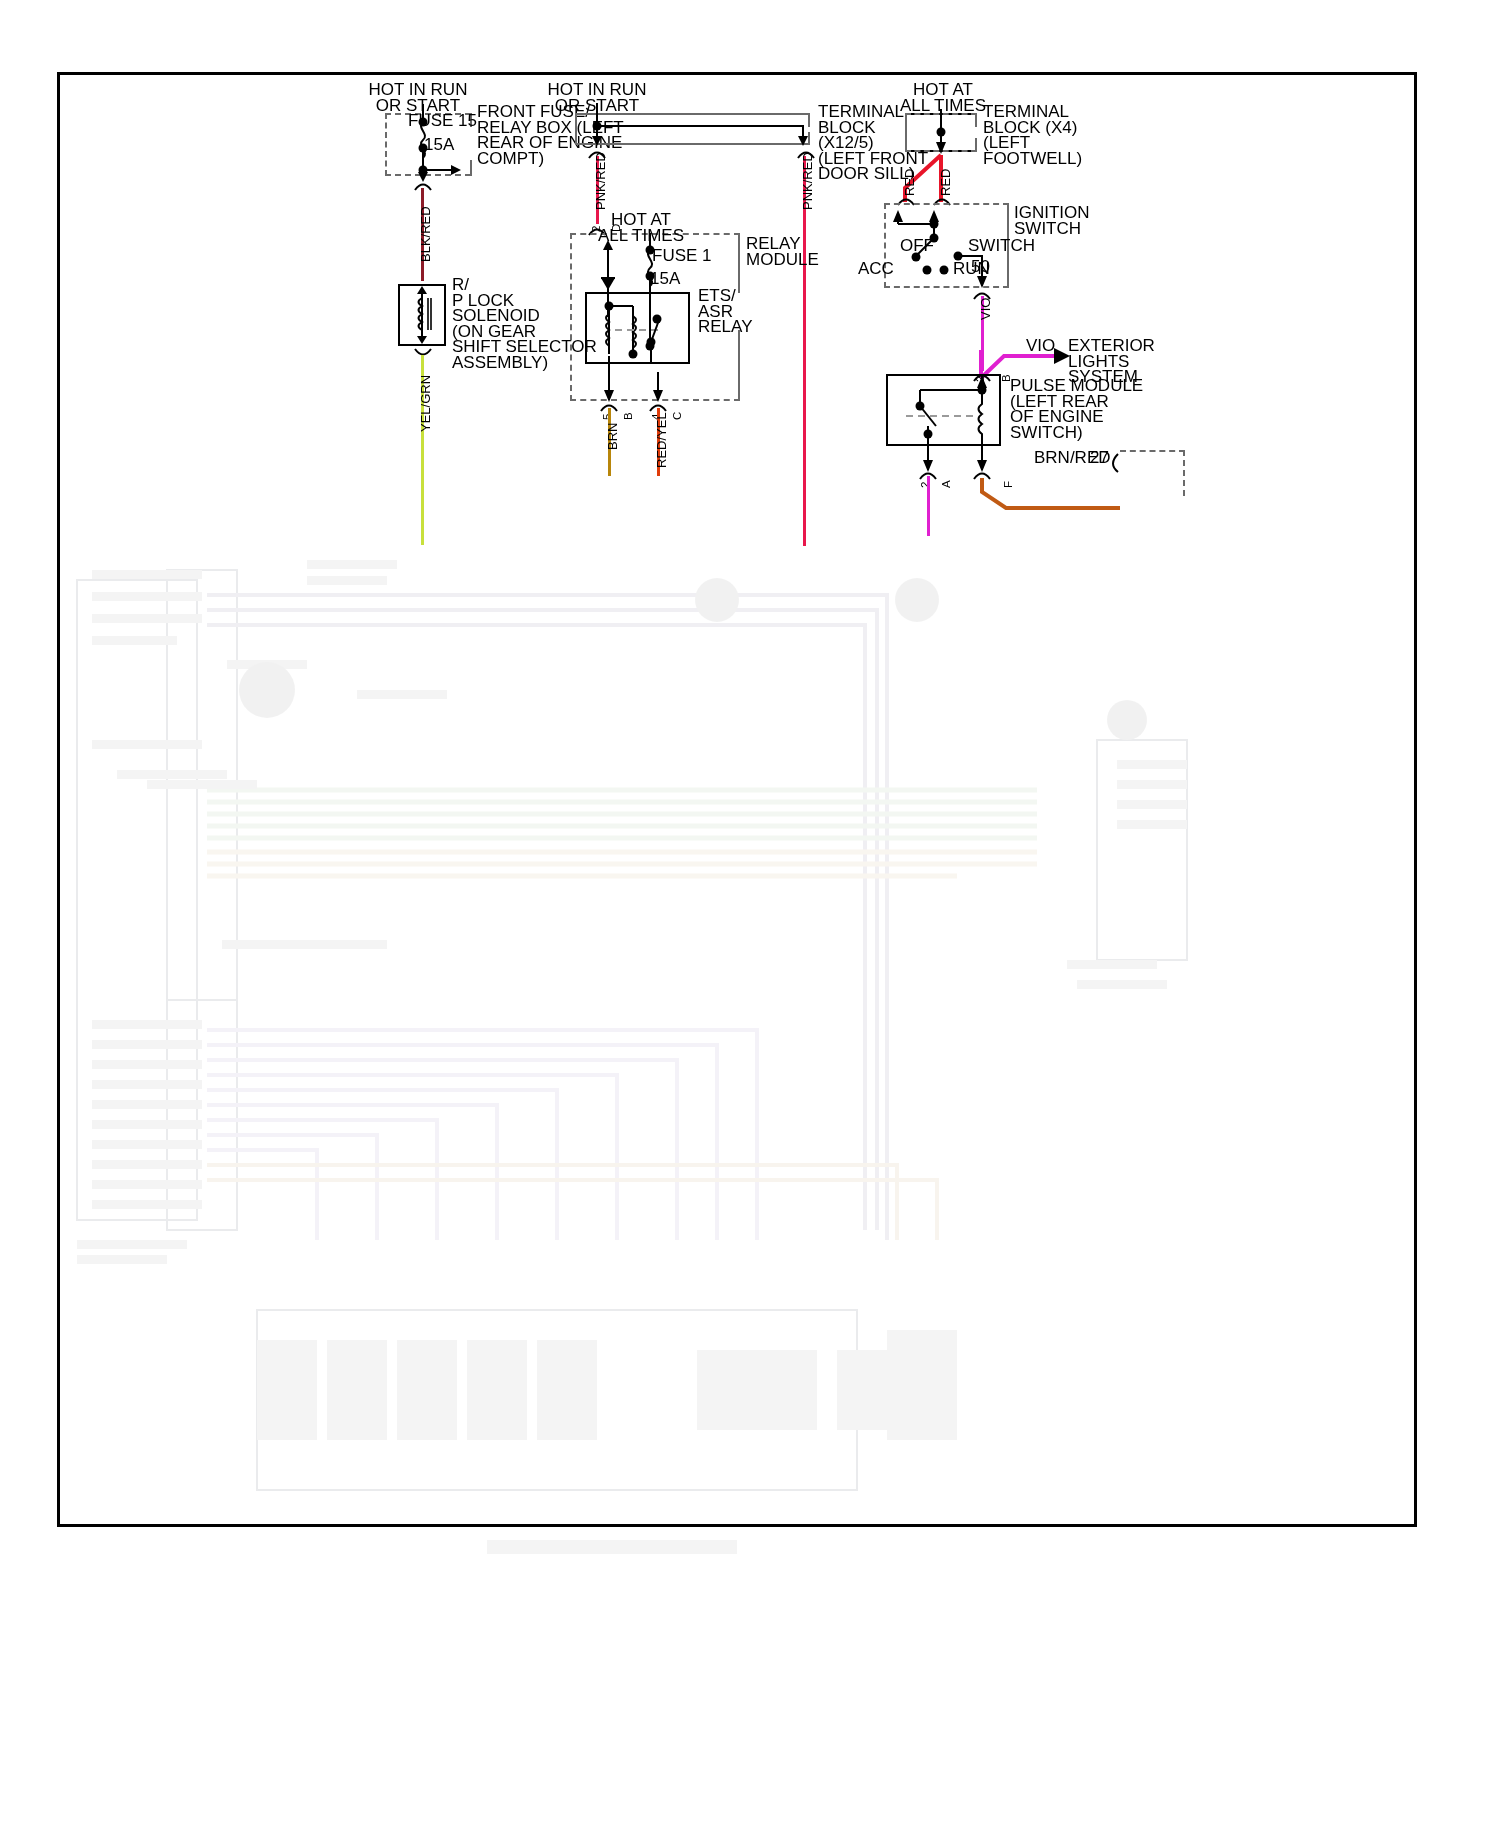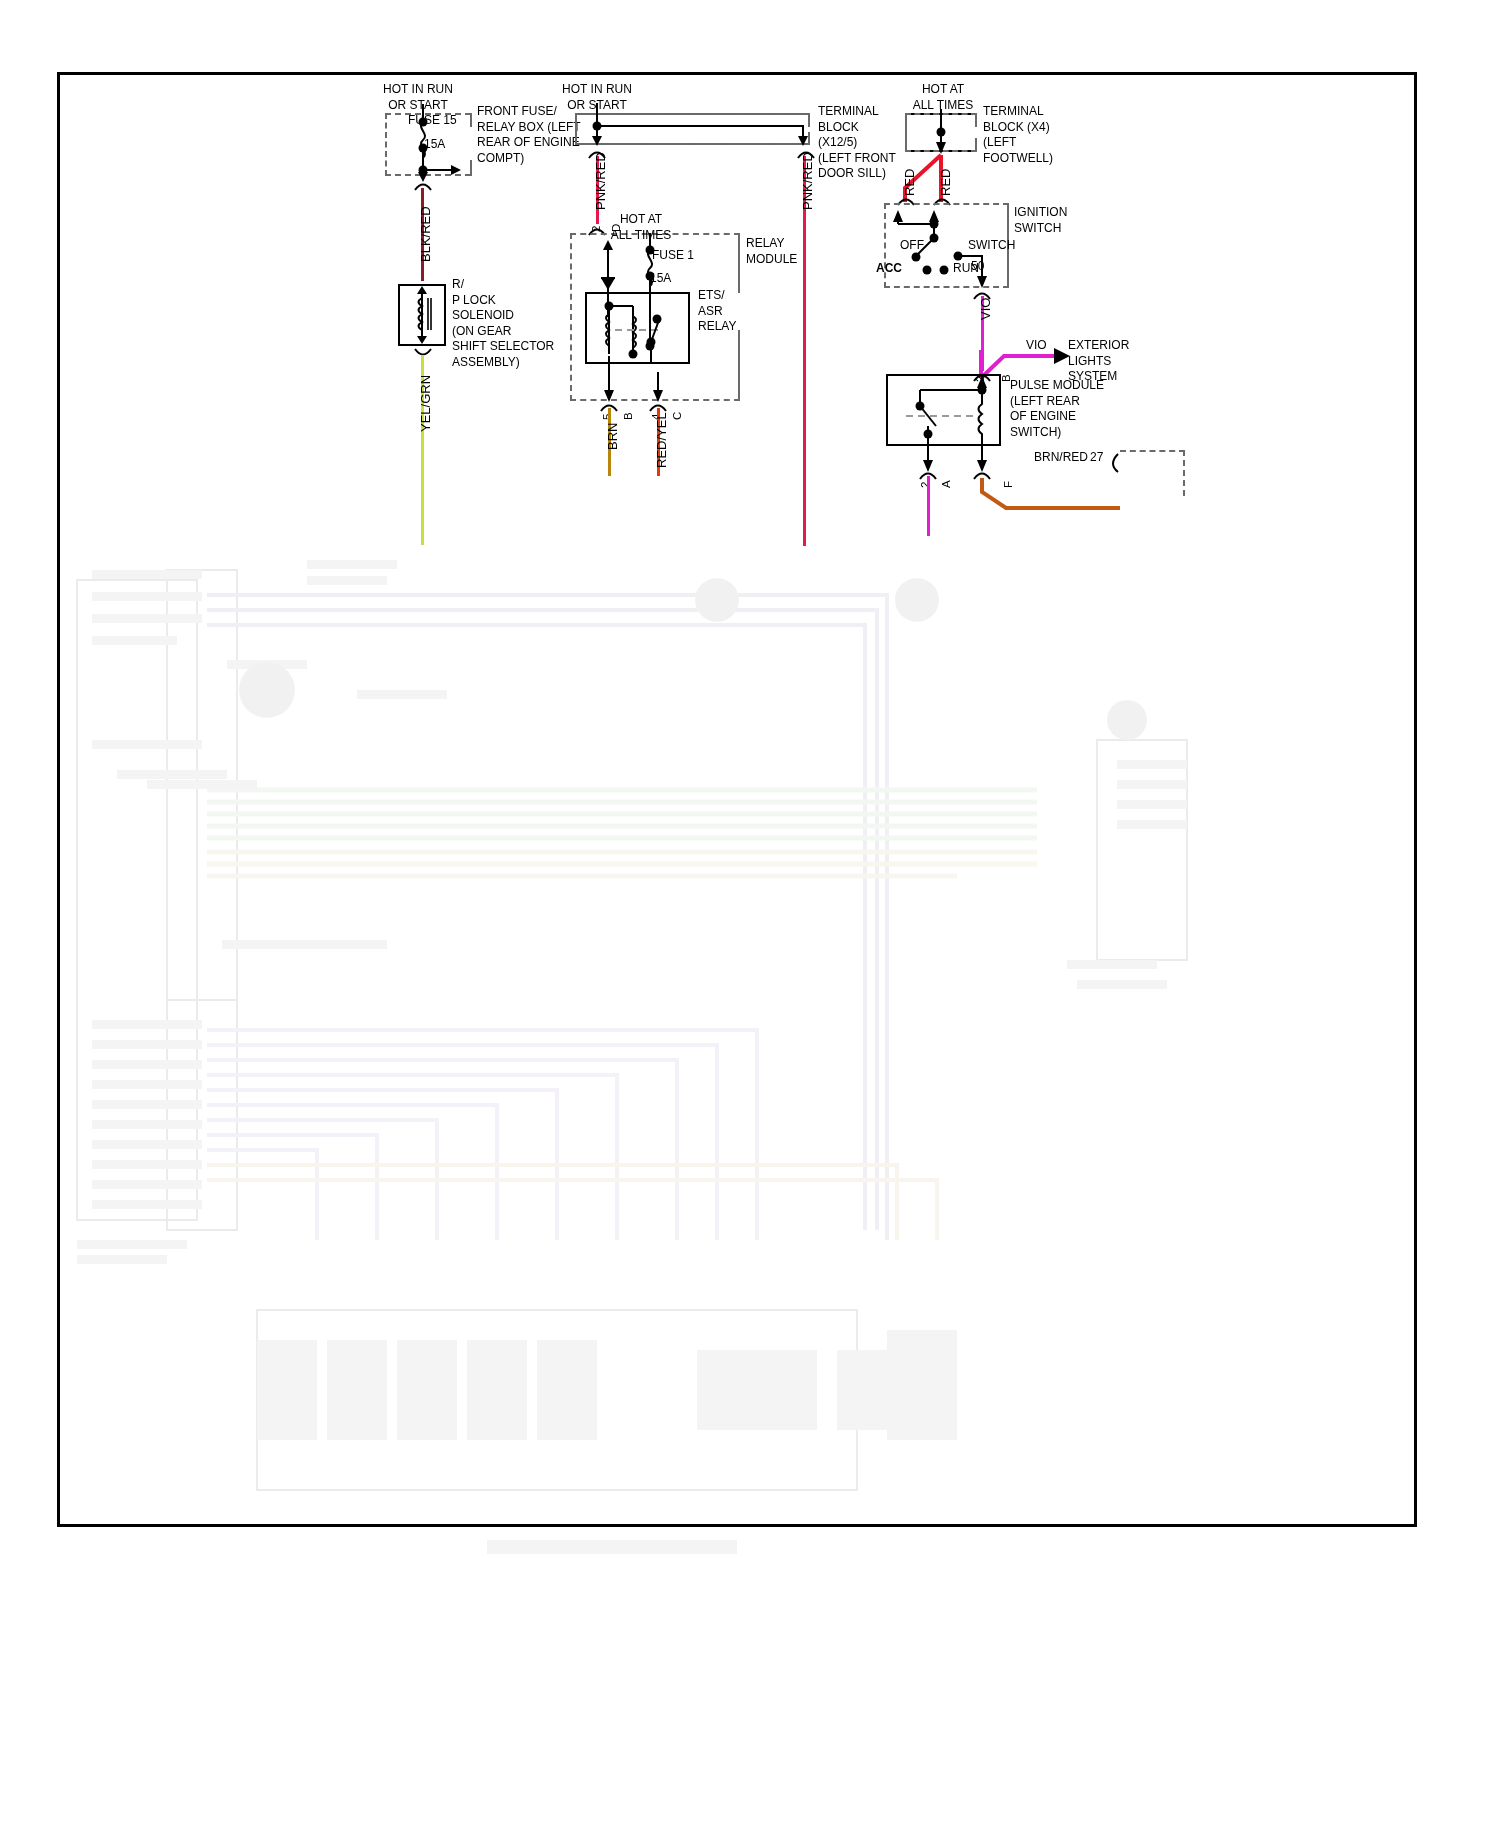--- a/index.html
+++ b/index.html
@@ -6,21 +6,21 @@
   body{font-family:"Liberation Sans",sans-serif;}
   #root{position:relative;width:1500px;height:1828px;background:#ffffff;overflow:hidden;}
 
   
   .page-border{position:absolute;left:57px;top:72px;width:1360px;height:1455px;
       border:3px solid #000;box-sizing:border-box;}
   .faded-wrap{position:absolute;left:57px;top:540px;width:1360px;height:1250px;
       opacity:.20;pointer-events:none;}
 
   
-  .t{position:absolute;font-size:12px;line-height:15.5px;color:#000;white-space:pre;}
+  .t{position:absolute;font-size:17px;line-height:15.5px;color:#000;white-space:pre;}
   .t.c{text-align:center;transform:translateX(-50%);}
   .vt{position:absolute;font-size:13px;color:#000;white-space:nowrap;
       transform-origin:0 0;transform:rotate(-90deg);}
   .vt.s{font-size:11.5px;}
 
   
   .w{position:absolute;background:#000;}
   .vw{width:2px;}
   .hw{height:2px;}
   .wire{position:absolute;}
@@ -347,21 +347,21 @@
     <path d="M50 38 L32 56" stroke="#000" stroke-width="2"></path>
     <circle cx="32" cy="57" r="4.5" fill="#000"></circle>
     <circle cx="43" cy="70" r="4.5" fill="#000"></circle>
     <circle cx="60" cy="70" r="4.5" fill="#000"></circle>
     <circle cx="74" cy="56" r="4.5" fill="#000"></circle>
     <path d="M74 56 H98 V86" stroke="#000" stroke-width="2" fill="none"></path>
     <path d="M93 76 L98 88 L103 76 Z" fill="#000"></path>
   </svg>
 
   <div class="t" style="left:900px;top:238px;">OFF</div>
-  <div class="t" style="left:876px;top:261px;font-weight:bold;">ACC</div>
+  <div class="t" style="left:858px;top:261px;">ACC</div>
   <div class="t" style="left:953px;top:261px;">RUN</div>
   <div class="t" style="left:968px;top:238px;">SWITCH</div>
   <div class="t" style="left:971px;top:259px;">50</div>
 
   <svg style="left:966px;top:286px;" width="36" height="16">
     <path d="M8 13 Q16 2 24 13" stroke="#000" stroke-width="2" fill="none"></path>
   </svg>
 
   <div class="wire v" style="left:981px;top:296px;height:75px;background:#e020d0;"></div>
   <div class="vt" style="left:978px;top:320px;">VIO</div>

